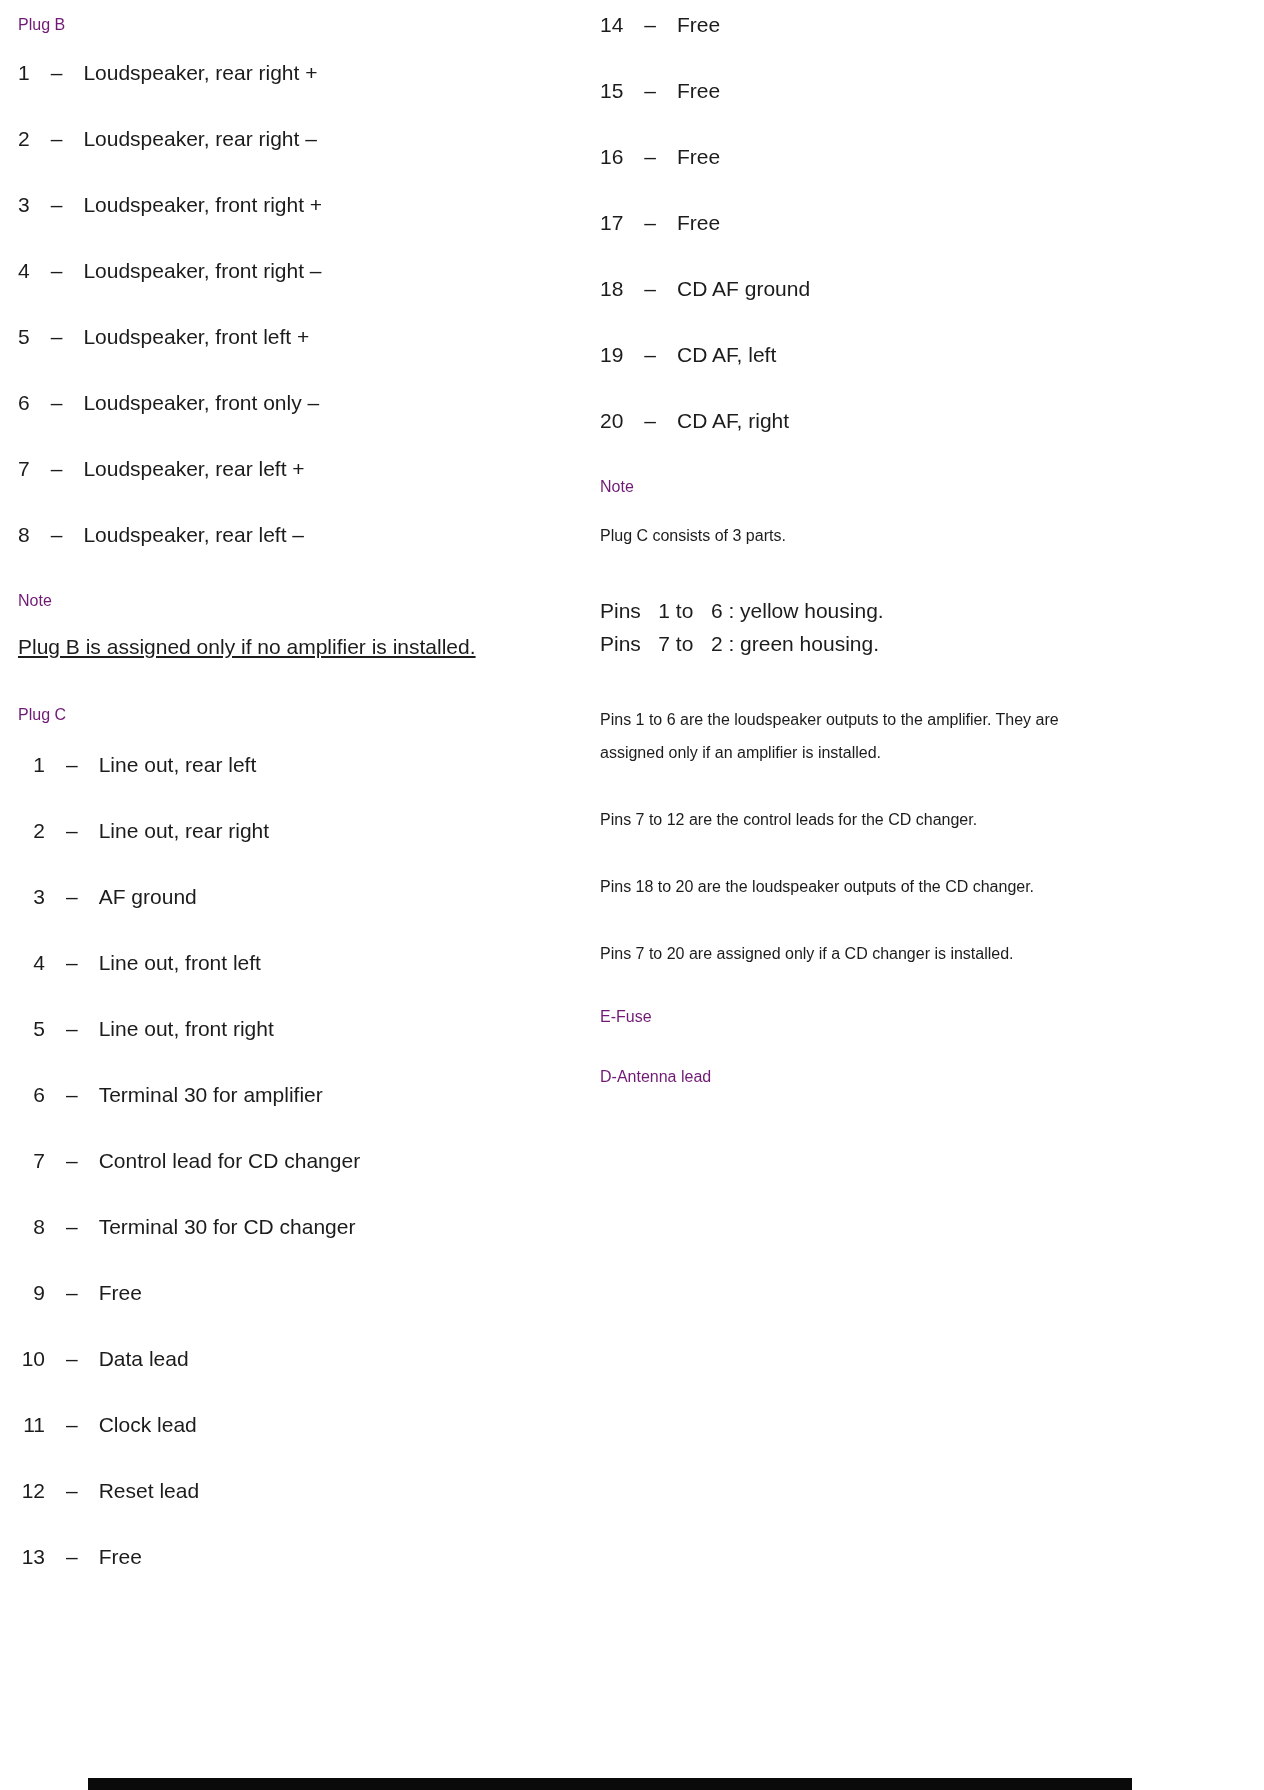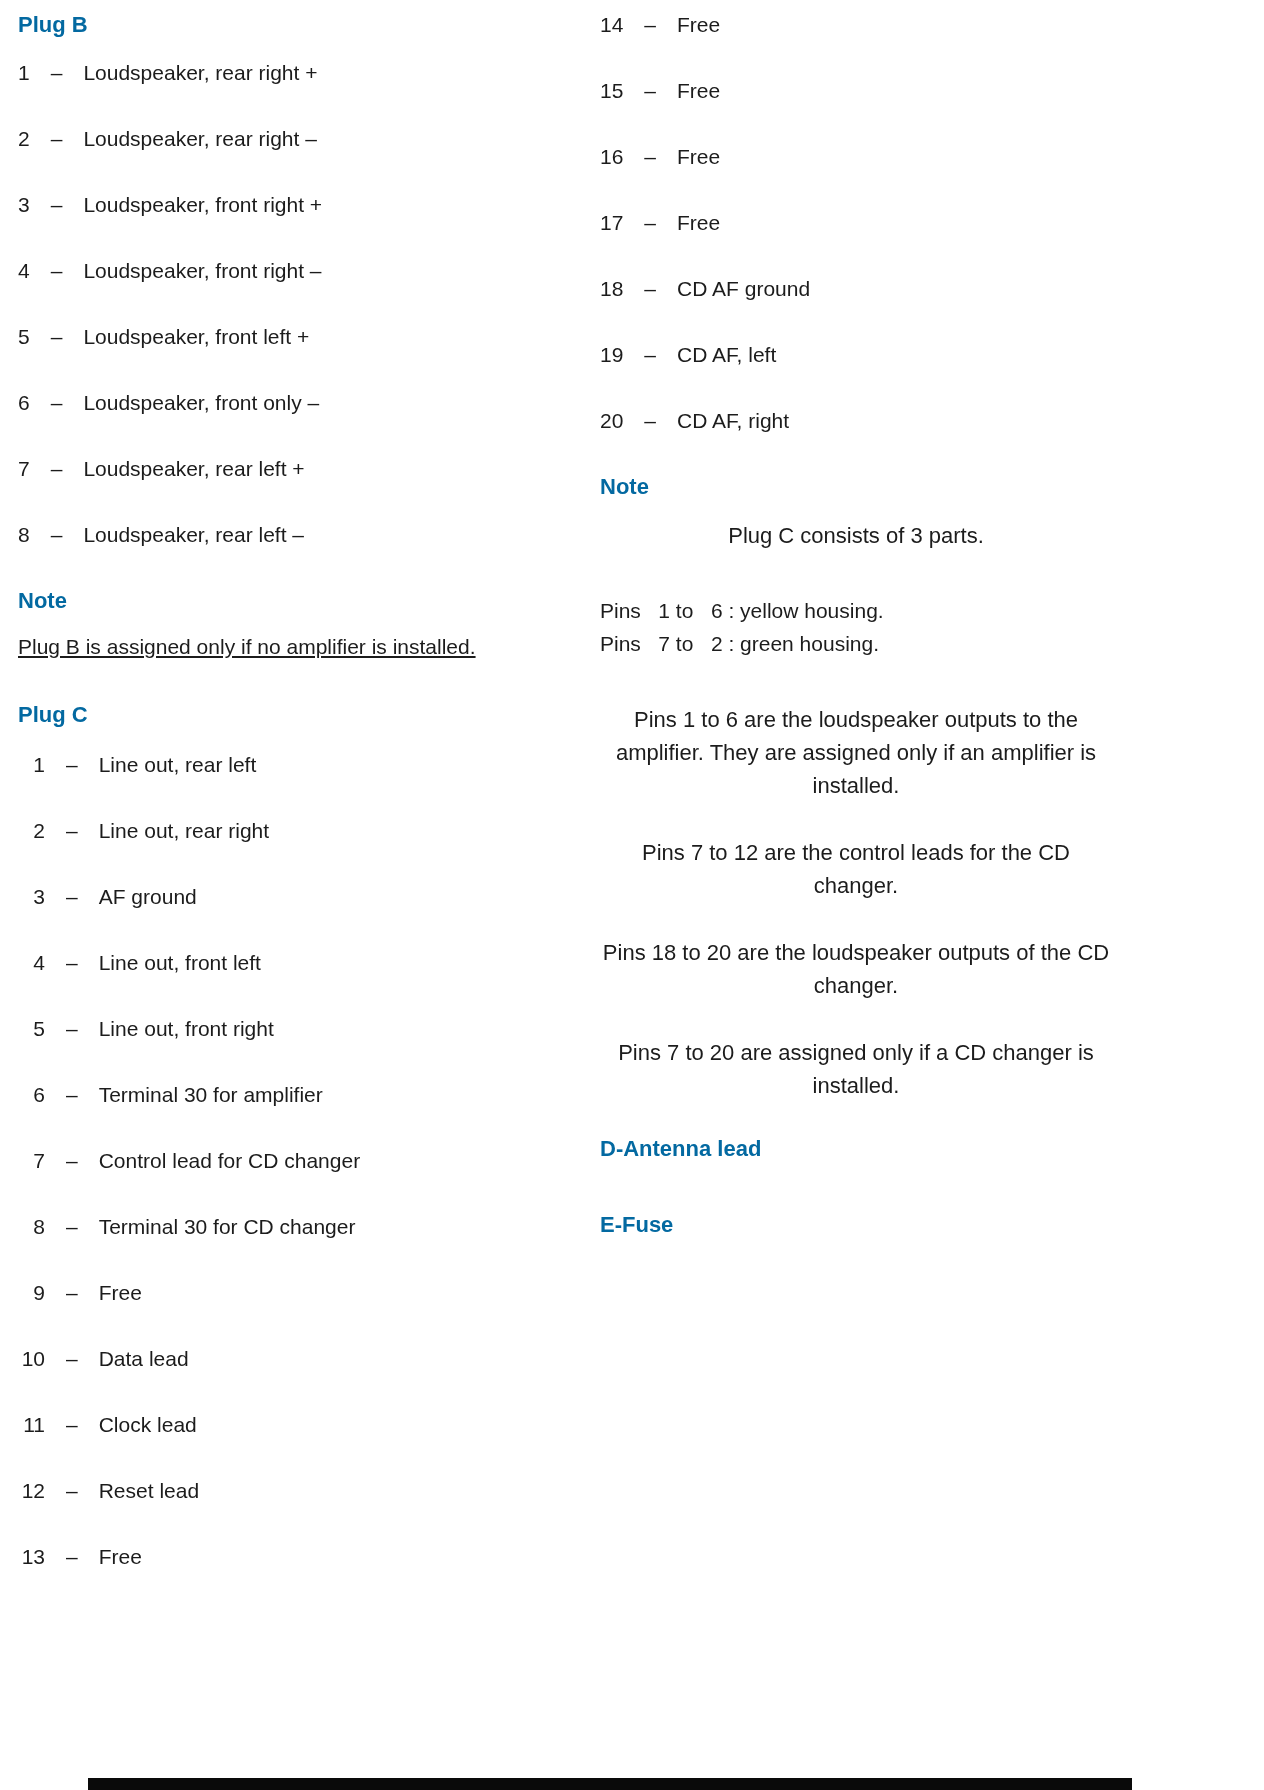--- a/index.html
+++ b/index.html
@@ -13,24 +13,24 @@
     background: #ffffff;
     color: #1c1c1c;
     overflow: hidden;
   }
 
   .col { position: absolute; top: 12px; }
   .col-left  { left: 18px;  width: 566px; }
   .col-right { left: 600px; width: 512px; }
 
   .heading {
-    font-size: 22px;
-    font-weight: 700;
+    font-size: 16px;
+    font-weight: 400;
     line-height: 26px;
-    color: #0369a1;
+    color: #701a75;
   }
   .heading.plug-b-heading { margin-bottom: 22px; }
   .heading.note-heading-left { margin-bottom: 19px; }
   .heading.plug-c-heading { margin-top: 42px; margin-bottom: 24px; }
   .heading.note-heading-right { margin-bottom: 19px; }
   .heading.d-heading { margin-top: 34px; margin-bottom: 50px; }
   .heading.e-heading { margin-bottom: 0; }
 
   .pin-list { }
   .pin-row {
@@ -45,24 +45,23 @@
   .plug-c-list .pin-num { min-width: 27px; }
 
   .body-text {
     font-size: 21px;
     line-height: 27px;
     text-decoration: underline;
   }
   .note-text-left { margin-bottom: 31px; }
 
   .para {
-    font-size: 22px;
+    font-size: 16px;
     line-height: 33px;
     margin-bottom: 34px;
-    text-align: center;
   }
   .intro { margin-bottom: 42px; }
 
   .housing-lines { margin-bottom: 43px; }
   .housing-line {
     font-size: 21px;
     line-height: 33px;
     white-space: pre;
   }
 
@@ -287,21 +286,21 @@
 
         <p class="para">Pins 1 to 6 are the loudspeaker outputs to the amplifier. They are assigned only if an amplifier is installed.</p>
 
         <p class="para">Pins 7 to 12 are the control leads for the CD changer.</p>
 
         <p class="para">Pins 18 to 20 are the loudspeaker outputs of the CD changer.</p>
 
         <p class="para">Pins 7 to 20 are assigned only if a CD changer is installed.</p>
       </div>
 
+    <div class="heading e-heading">E-Fuse</div>
+
     <div class="heading d-heading">D-Antenna lead</div>
 
-    <div class="heading e-heading">E-Fuse</div>
-
   </div>
 
   <div class="scan-bar"></div>
 
 </div>
 
 </body></html>

